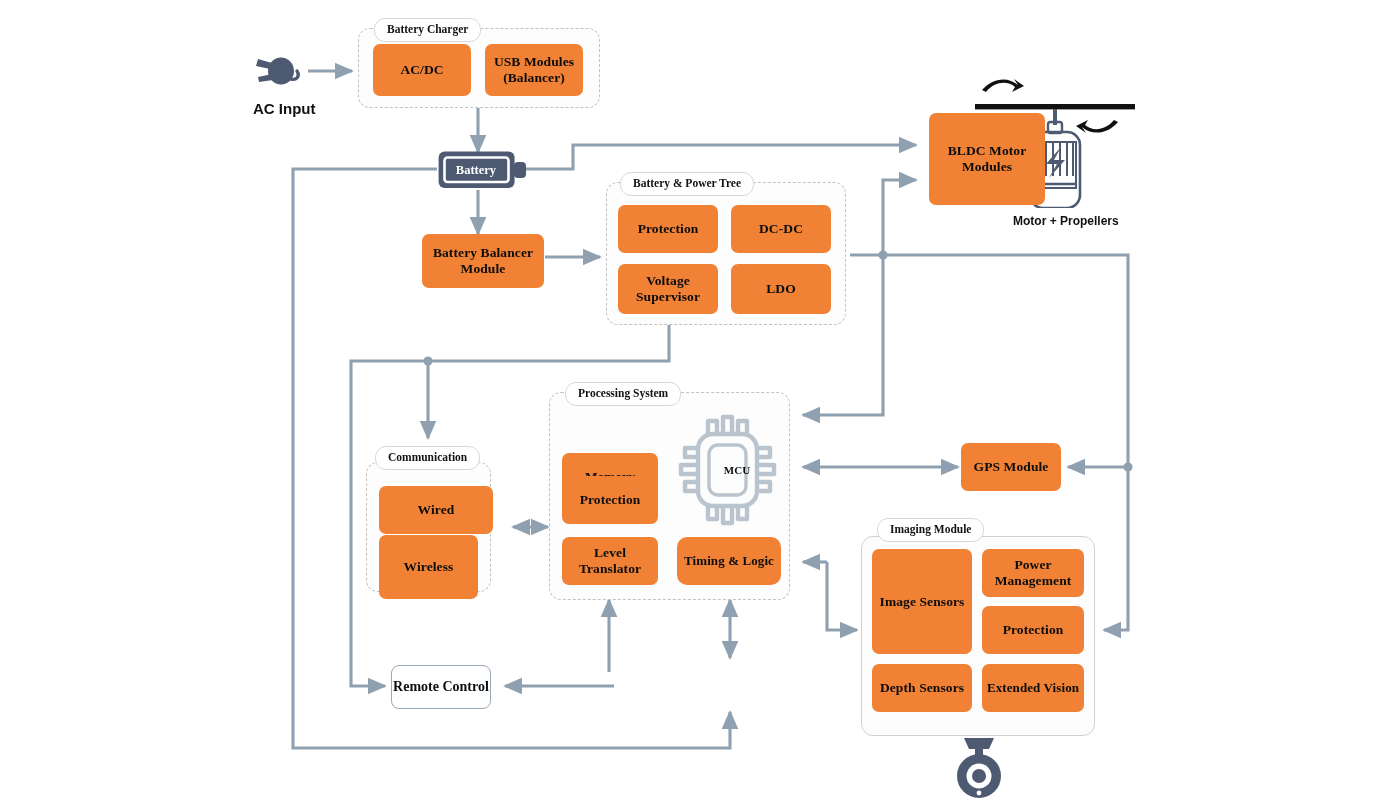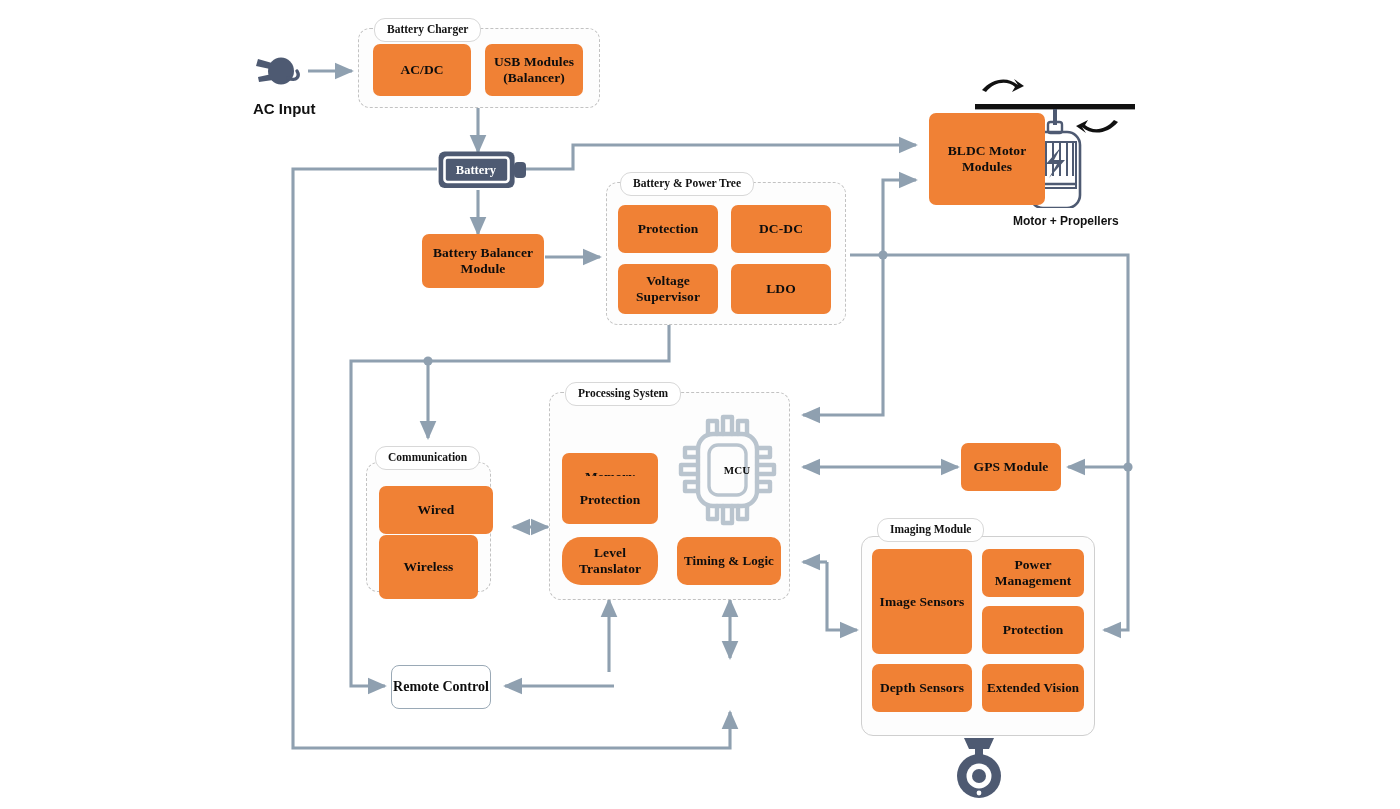--- a/index.html
+++ b/index.html
@@ -178,21 +178,21 @@
     <path d="M63,126 L107,126" stroke="#4E5A72" stroke-width="2.4"></path>
     <path d="M91,89 L76,106 L87,106 L79,120 L95,102 L84,102 Z" fill="#4E5A72"></path>
   </svg>
   <div class="cap" style="left:1013px;top:214px;">Motor + Propellers</div>
 
   <div class="abs grp" style="left:549px;top:392px;width:241px;height:208px;"></div>
   <div class="glab" style="left:565px;top:382px;">Processing System</div>
 
   <div class="abs blk" style="left:562px;top:415px;width:96px;height:48px;margin-top:38px;">Memory</div>
   <div class="abs blk" style="left:562px;top:476px;width:96px;height:48px;">Protection</div>
-  <div class="abs blk" style="left:562px;top:537px;width:96px;height:48px;flex-direction:column;border-radius:19px;">
+  <div class="abs blk" style="left:562px;top:537px;width:96px;height:48px;flex-direction:column;">
     <span>Level</span>
     <span>Translator</span>
   </div>
   <div class="abs blk sm" style="left:677px;top:537px;width:104px;height:48px;border-radius:10px;">Timing &amp; Logic</div>
 
   <div class="abs" style="left:676px;top:412px;width:102px;height:116px;">
     <svg width="102" height="116" viewBox="0 0 102 116">
       <g fill="none" stroke="#B9C4CE" stroke-width="4.4" stroke-linejoin="round" stroke-linecap="round">
 
         <path d="M32,22 L32,9 L41,9 L41,22"></path>

